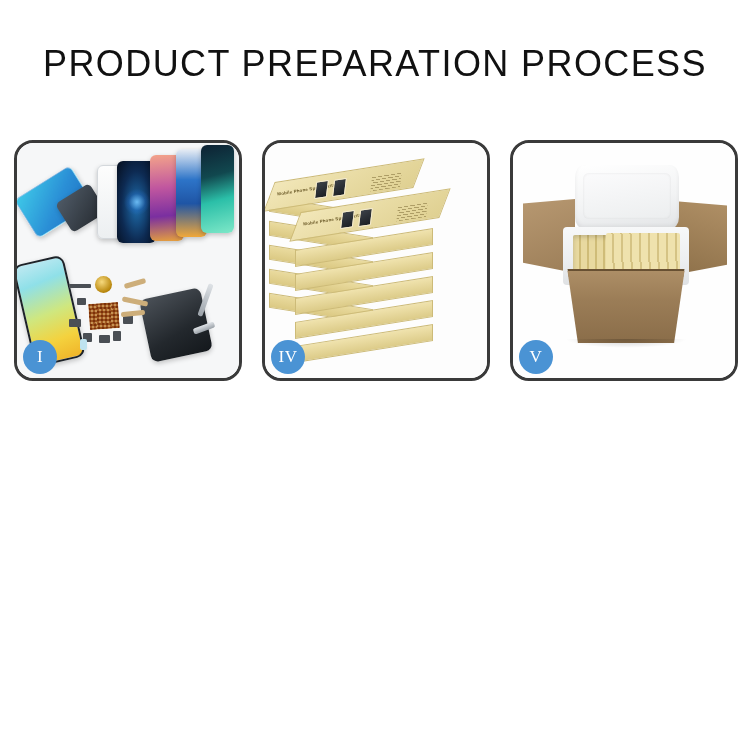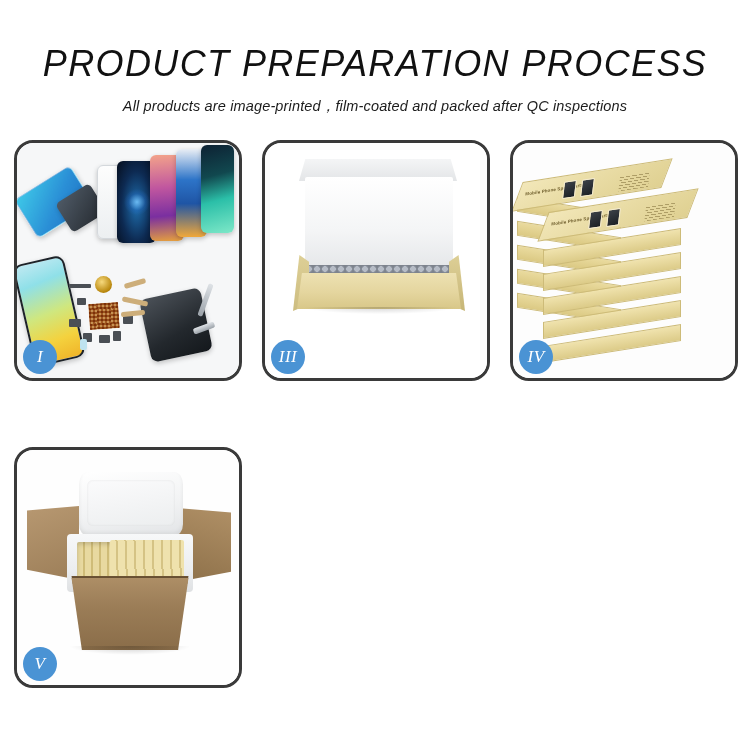--- a/index.html
+++ b/index.html
@@ -2,21 +2,21 @@
 <html><head>
 <meta charset="utf-8">
 <style>
   * { box-sizing: border-box; margin: 0; padding: 0; }
   html, body {
     width: 750px; height: 750px;
     background: #ffffff;
     font-family: "Liberation Sans", sans-serif;
     overflow: hidden;
   }
-  .page { position: relative; width: 750px; height: 750px; background: #ffffff; font-style: italic; }
+  .page { position: relative; width: 750px; height: 750px; background: #ffffff; }
 
   
   .header { position: absolute; left: 0; top: 0; width: 750px; text-align: center; }
   .title {
     font-size: 36px; letter-spacing: 1.4px; color: #111111;
     font-weight: 400; line-height: 1; margin-top: 46px;
   }
   .subtitle {
     font-size: 14.5px; color: #1c1c1c; font-weight: 400;
     letter-spacing: 0.15px; margin-top: 15px;
@@ -342,21 +342,20 @@
     background: radial-gradient(ellipse at 50% 0%, rgba(0,0,0,.15), transparent 72%);
   }
 </style>
 </head>
 <body>
 
 <div class="page">
 
   <div class="header">
     <div class="title">PRODUCT PREPARATION PROCESS</div>
-    <div class="subtitle">All products are image-printed，film-coated and packed after QC inspections</div>
   </div>
 
   <div class="grid">
 
     <div class="panel p1">
       <div class="panel-inner">
         <div class="bg"></div>
         <div class="phone ph-a"></div>
         <div class="phone ph-a2"></div>
         <div class="phone ph-b"></div>
@@ -379,33 +378,20 @@
         <div class="flex-cable" style="left:105px;top:156px;width:26px;height:5px;transform:rotate(12deg);"></div>
         <div class="flex-cable" style="left:104px;top:168px;width:24px;height:5px;transform:rotate(-6deg);"></div>
         <div class="part" style="left:63px;top:196px;width:7px;height:11px;background:#bfe3ef;border-radius:2px;"></div>
         <div class="tool" style="left:186px;top:140px;width:5px;height:34px;transform:rotate(20deg);"></div>
         <div class="tool" style="left:176px;top:182px;width:22px;height:6px;transform:rotate(-20deg);"></div>
         <div class="badge">I</div>
       </div>
     </div>
 
 
-    <div class="panel p3">
-      <div class="panel-inner">
-        <div class="bg"></div>
-        <div class="b3-lid"></div>
-        <div class="b3-foam"></div>
-        <div class="b3-bubble"></div>
-        <div class="b3-left"></div>
-        <div class="b3-right"></div>
-        <div class="b3-front"></div>
-        <div class="b3-shadow"></div>
-        <div class="badge">III</div>
-      </div>
-    </div>
 
     <div class="panel p4">
       <div class="panel-inner">
         <div class="bg"></div>
         <div class="stack">
           <div class="kbox kb-rear" style="top:62px;"></div>
           <div class="kbox kb-rear" style="top:86px;"></div>
           <div class="kbox kb-rear" style="top:110px;"></div>
           <div class="kbox kb-rear" style="top:134px;"></div>
           <div class="kbox kb-rear" style="top:158px;"></div>

